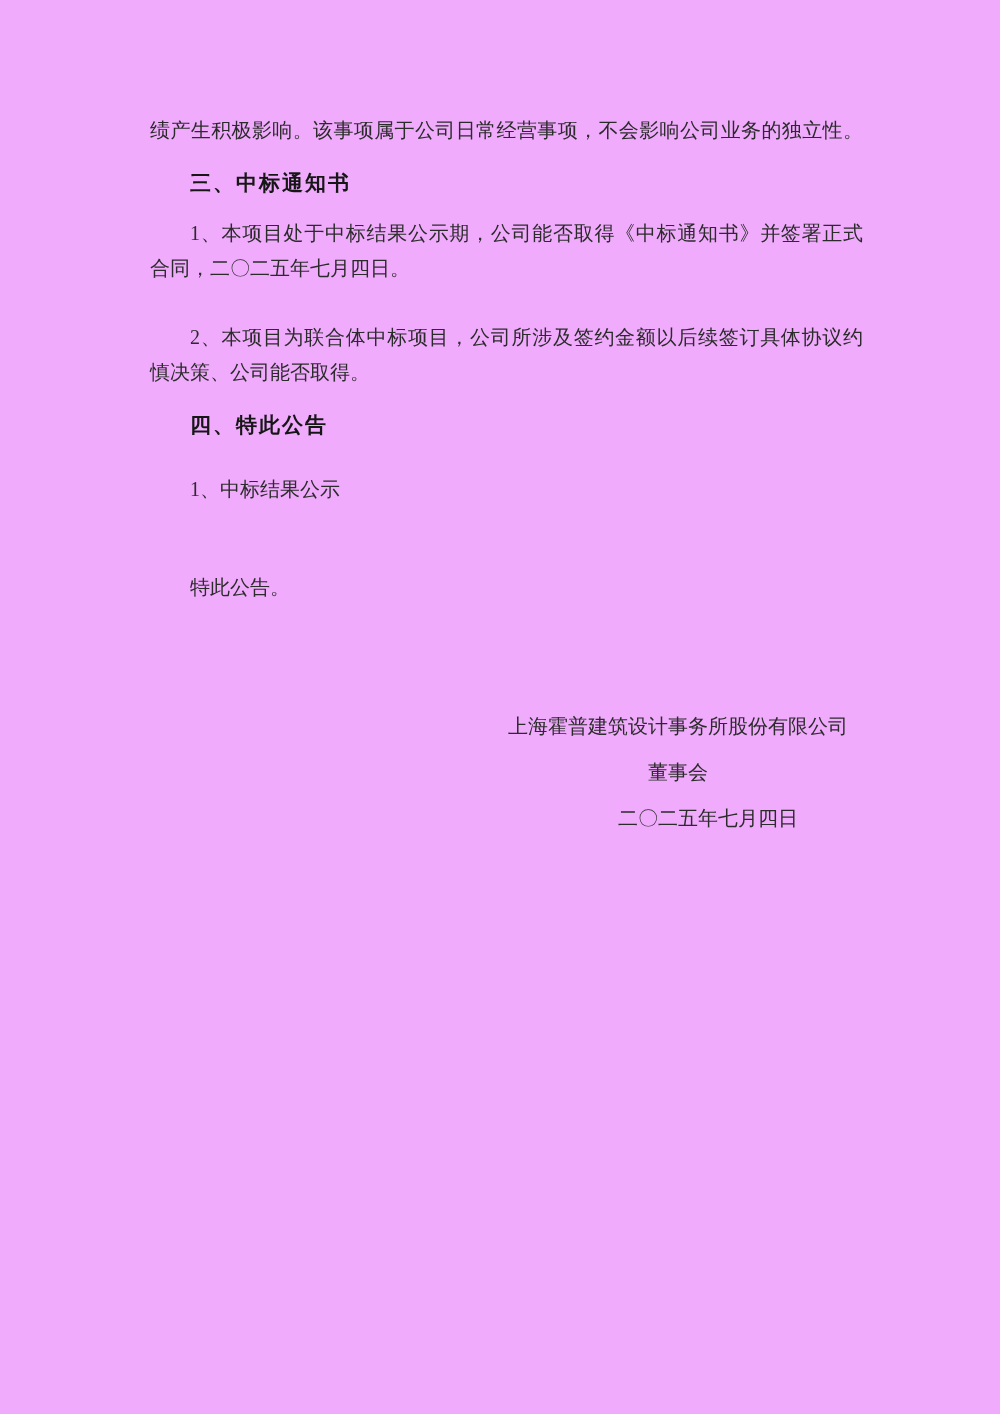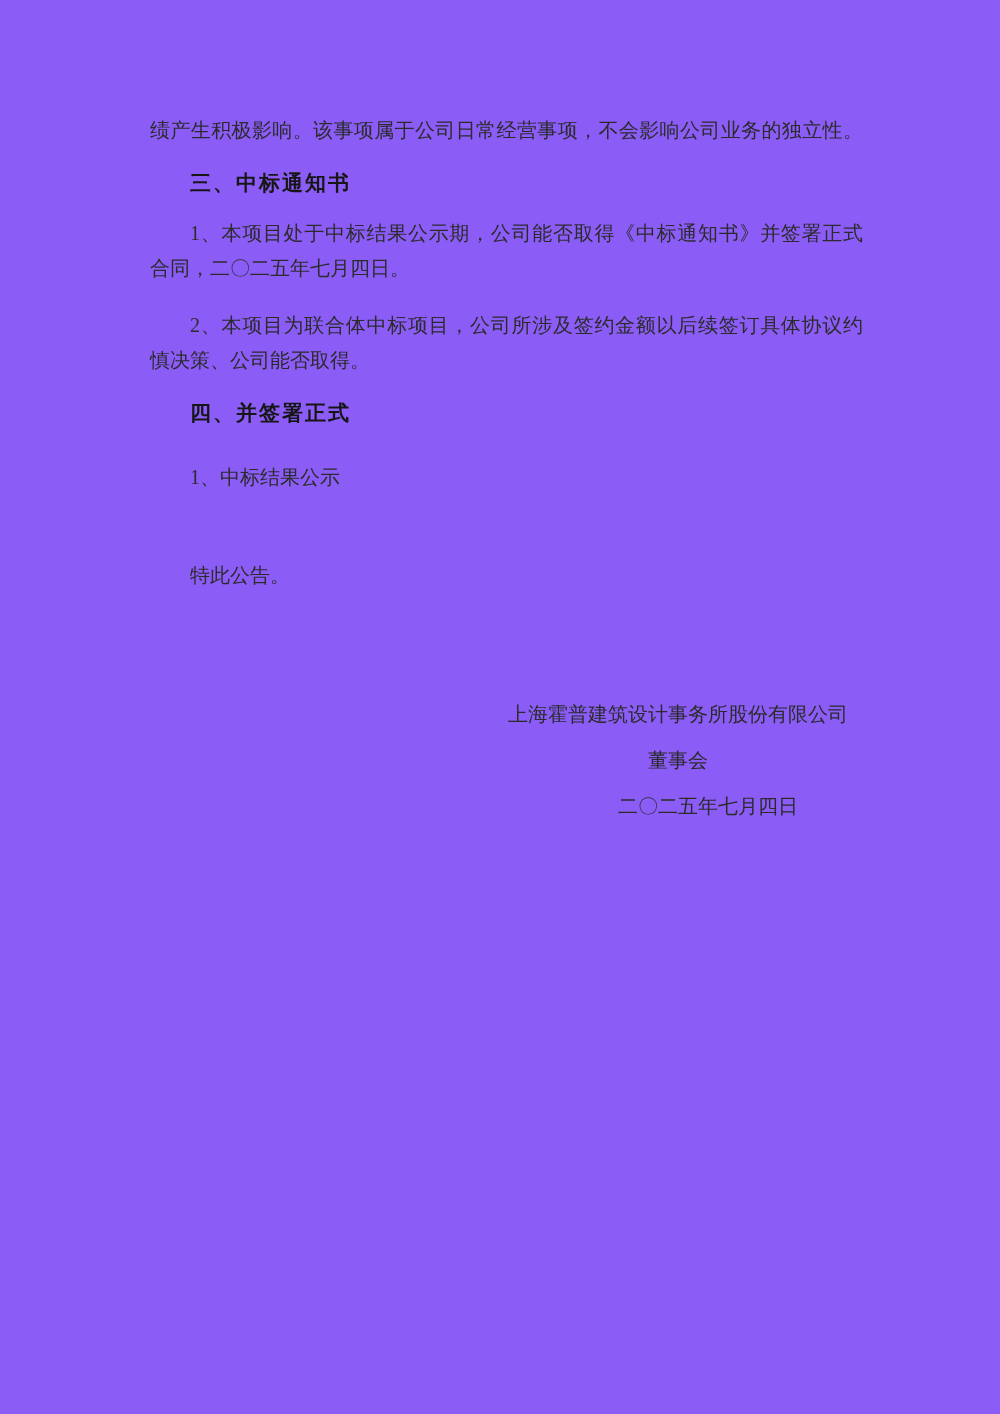--- a/index.html
+++ b/index.html
@@ -5,21 +5,21 @@
   html, body {
     margin: 0;
     padding: 0;
     background: #e8e8e8;
   }
   .page {
     position: relative;
     width: 1000px;
     height: 1414px;
     margin: 0 auto;
-    background: #8b5cf6;
+    background: #f0abfc;
     font-family: "Liberation Serif", "DejaVu Serif", serif;
     color: #2b2b2b;
     overflow: hidden;
   }
   .content {
     position: absolute;
     top: 113px;
     left: 150px;
     width: 713px;
   }
@@ -48,21 +48,21 @@
   .heading {
     font-weight: 700;
     color: #161616;
     font-size: 21px;
     line-height: 35px;
     padding-left: 40px;
     letter-spacing: 2px;
   }
   .mt-h1   { margin-top: 18px; }
   .mt-p1   { margin-top: 15px; }
-  .mt-p2   { margin-top: 22px; font-family: Liberation Serif, serif; }
+  .mt-p2   { margin-top: 34px; font-family: Liberation Serif, serif; }
   .mt-h2   { margin-top: 18px; }
   .mt-p3   { margin-top: 29px; }
   .mt-close{ margin-top: 63px; }
   .signature {
     margin-top: 104px;
     margin-left: auto;
     margin-right: 0;
     width: 370px;
     text-align: center;
   }
@@ -91,21 +91,21 @@
     <div class="mt-p1">
       <div class="line line-full indent">1、本项目处于中标结果公示期，公司能否取得《中标通知书》并签署正式</div>
       <div class="line line-last">合同，二〇二五年七月四日。</div>
     </div>
 
     <div class="mt-p2">
       <div class="line line-full indent">2、本项目为联合体中标项目，公司所涉及签约金额以后续签订具体协议约</div>
       <div class="line line-last">慎决策、公司能否取得。</div>
     </div>
 
-    <div class="line heading mt-h2">四、并签署正式</div>
+    <div class="line heading mt-h2">四、特此公告</div>
 
     <div class="line indent mt-p3">1、中标结果公示</div>
 
     <div class="line indent mt-close">特此公告。</div>
 
     <div class="signature">
       <div class="sig-line">上海霍普建筑设计事务所股份有限公司</div>
       <div class="sig-line">董事会</div>
       <div class="sig-line sig-date">二〇二五年七月四日</div>
     </div>

